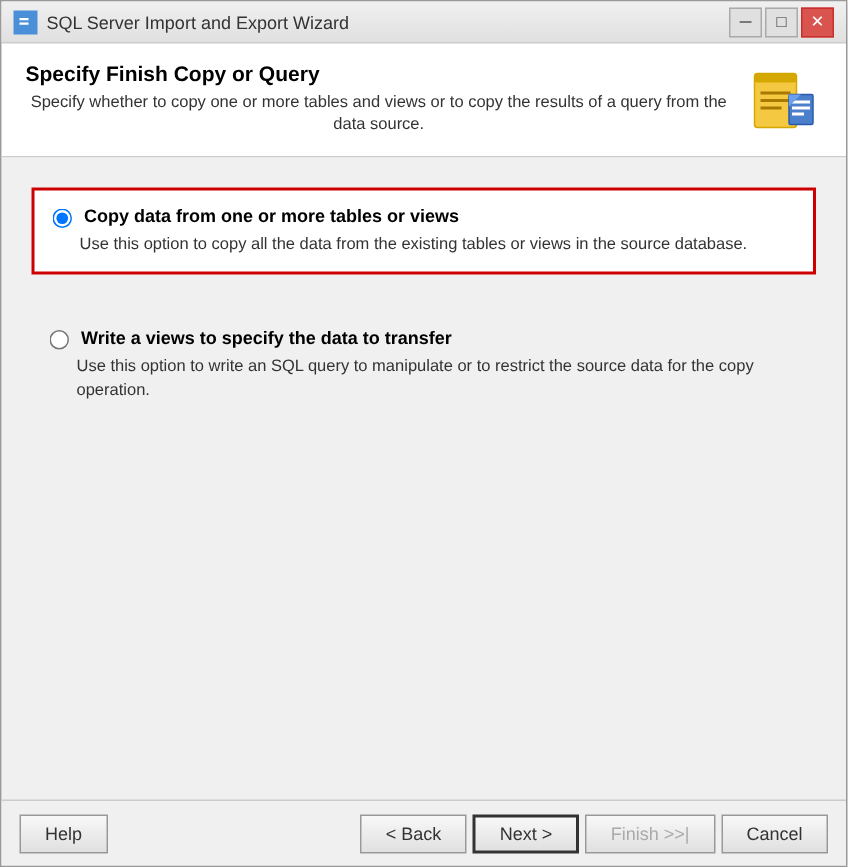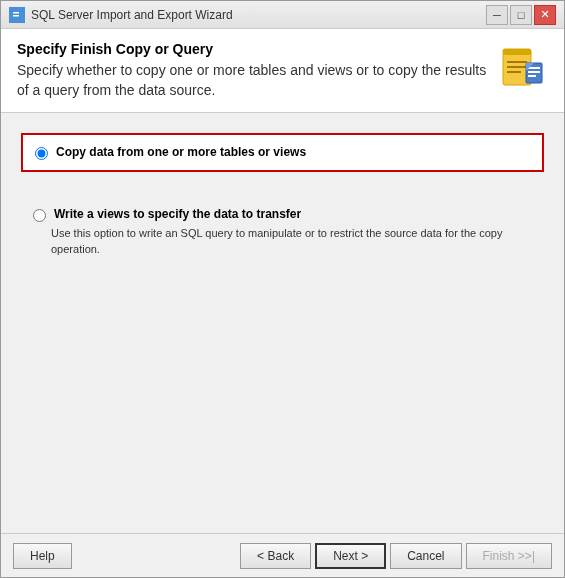--- a/index.html
+++ b/index.html
@@ -91,23 +91,24 @@
     .header-text {
       flex: 1;
     }
     .header-title {
       font-size: 14px;
       font-weight: bold;
       color: #000;
       margin-bottom: 4px;
     }
     .header-desc {
-      font-size: 14px;
+      font-size: 11px;
       color: #333;
       line-height: 1.4;
+      text-align: center;
     }
     .header-icon {
       width: 50px;
       height: 50px;
       flex-shrink: 0;
       margin-left: 10px;
     }
     .main-content {
       flex: 1;
       padding: 20px 20px;
@@ -242,37 +243,38 @@
       </div>
     </div>
 
     <div class="main-content">
 
       <div class="option-box selected">
         <div class="option-row">
           <input type="radio" class="radio-btn" name="copy-option" checked="" style="">
           <span class="option-label">Copy data from one or more tables or views</span>
         </div>
+        <div class="option-desc">Use this option to copy all the data from the existing tables or views in the source database.</div>
       </div>
 
       <div class="option-box2">
         <div class="option-row">
           <input type="radio" class="radio-btn" name="copy-option" style="">
           <span class="option-label">Write a views to specify the data to transfer</span>
         </div>
         <div class="option-desc">Use this option to write an SQL query to manipulate or to restrict the source data for the copy operation.</div>
       </div>
 
     </div>
   </div>
 
   <div class="footer">
     <div class="footer-left">
       <button class="btn">Help</button>
     </div>
     <div class="footer-right">
       <button class="btn">&lt; Back</button>
       <button class="btn next-btn">Next &gt;</button>
+      <button class="btn disabled">Finish &gt;&gt;|</button>
       <button class="btn">Cancel</button>
-      <button class="btn disabled">Finish &gt;&gt;|</button>
     </div>
   </div>
 </div>
 
 </body></html>

